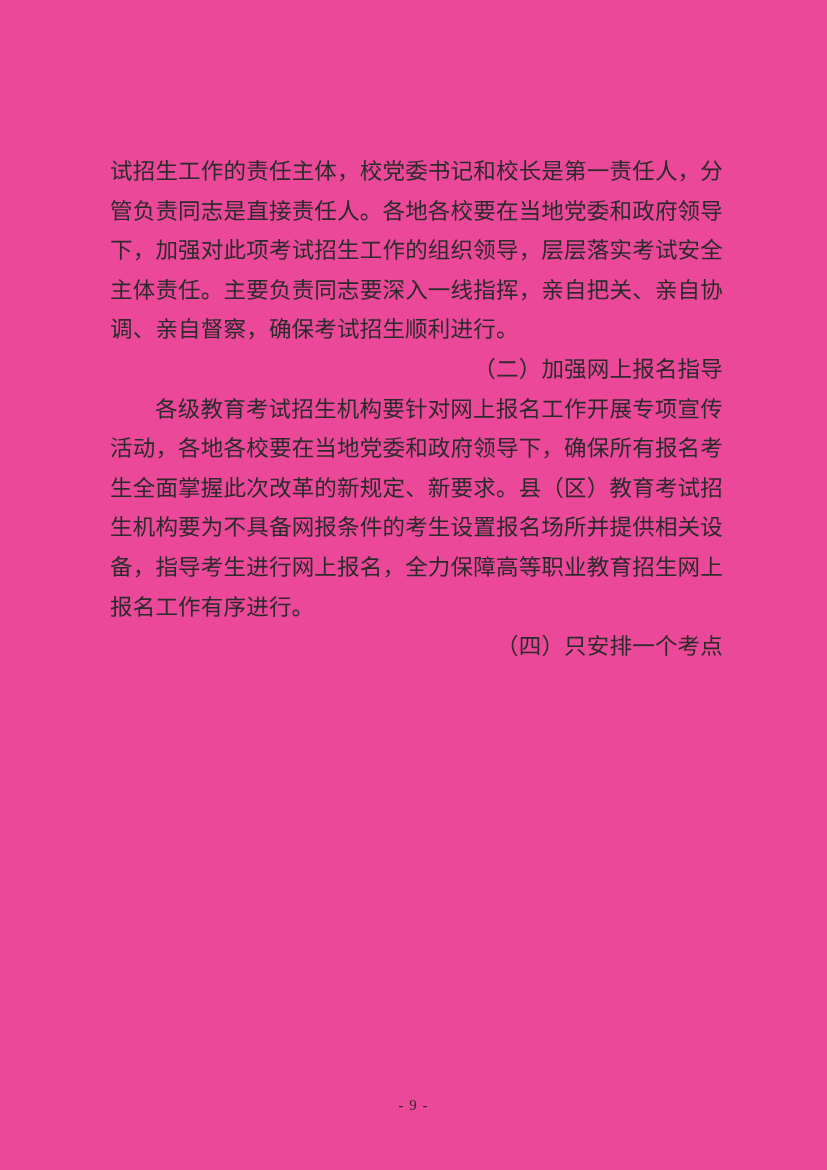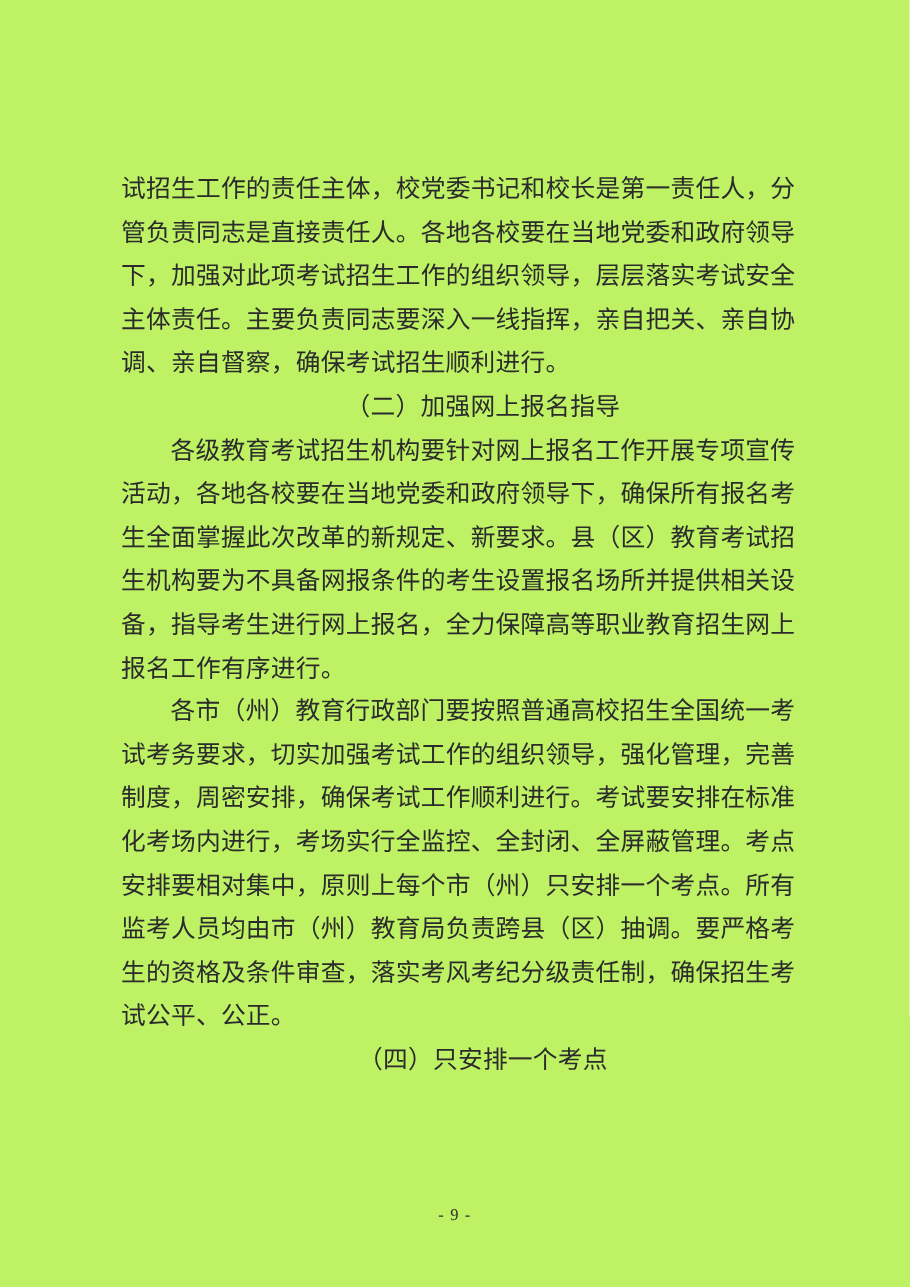--- a/index.html
+++ b/index.html
@@ -4,21 +4,21 @@
 <style>
   html, body {
     margin: 0;
     padding: 0;
     background: #ffffff;
   }
   .page {
     position: relative;
     width: 827px;
     height: 1170px;
-    background: #bef264;
+    background: #ec4899;
     overflow: hidden;
     font-family: "Liberation Serif", "DejaVu Serif", serif;
     color: #2b2b2b;
   }
   .content {
     position: absolute;
     left: 110px;
     top: 152px;
     width: 613px;
   }
@@ -35,21 +35,21 @@
     text-justify: inter-character;
   }
   .para.indent {
     text-indent: 2em;
   }
   .para.continuation {
     text-indent: 0;
   }
   .heading {
     text-indent: 2em;
-    text-align: center;
+    text-align: right;
   }
   .page-footer {
     position: absolute;
     top: 1096px;
     left: 0;
     right: 0;
     text-align: center;
   }
   .page-number {
     font-size: 15px;
@@ -58,19 +58,18 @@
   }
 </style>
 </head>
 <body>
 
 <div class="page">
   <main class="content">
     <p class="para continuation">试招生工作的责任主体，校党委书记和校长是第一责任人，分管负责同志是直接责任人。各地各校要在当地党委和政府领导下，加强对此项考试招生工作的组织领导，层层落实考试安全主体责任。主要负责同志要深入一线指挥，亲自把关、亲自协调、亲自督察，确保考试招生顺利进行。</p>
     <h3 class="heading">（二）加强网上报名指导</h3>
     <p class="para indent">各级教育考试招生机构要针对网上报名工作开展专项宣传活动，各地各校要在当地党委和政府领导下，确保所有报名考生全面掌握此次改革的新规定、新要求。县（区）教育考试招生机构要为不具备网报条件的考生设置报名场所并提供相关设备，指导考生进行网上报名，全力保障高等职业教育招生网上报名工作有序进行。</p>
-    <p class="para indent">各市（州）教育行政部门要按照普通高校招生全国统一考试考务要求，切实加强考试工作的组织领导，强化管理，完善制度，周密安排，确保考试工作顺利进行。考试要安排在标准化考场内进行，考场实行全监控、全封闭、全屏蔽管理。考点安排要相对集中，原则上每个市（州）只安排一个考点。所有监考人员均由市（州）教育局负责跨县（区）抽调。要严格考生的资格及条件审查，落实考风考纪分级责任制，确保招生考试公平、公正。</p>
     <h3 class="heading">（四）只安排一个考点</h3>
   </main>
   <footer class="page-footer">
     <span class="page-number">- 9 -</span>
   </footer>
 </div>
 
 </body></html>

